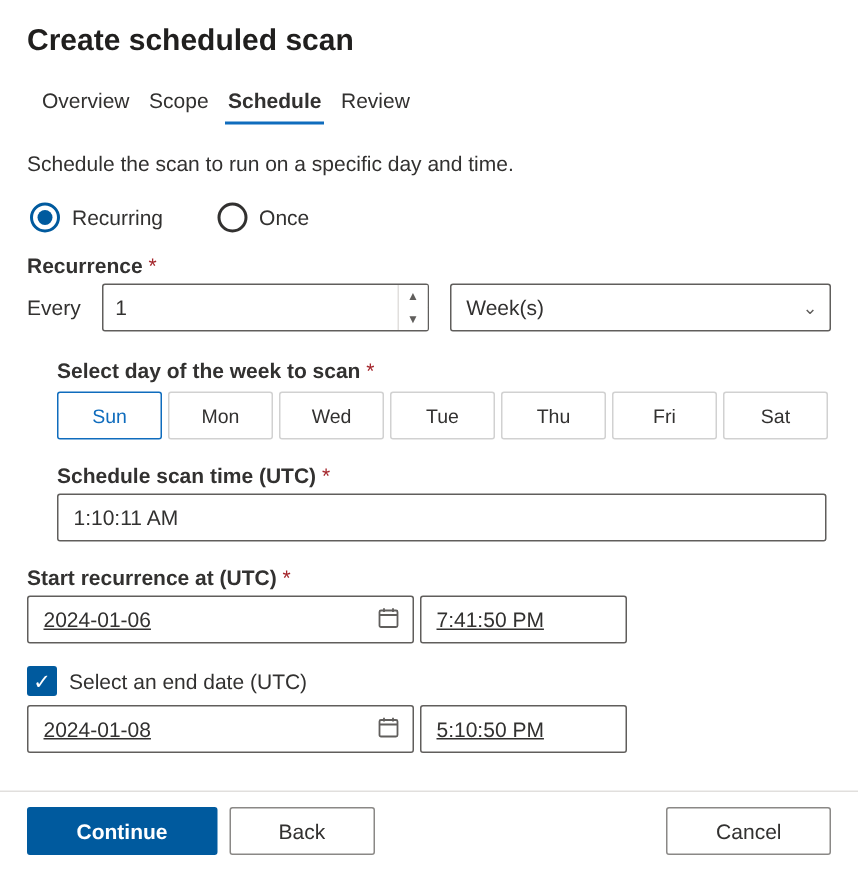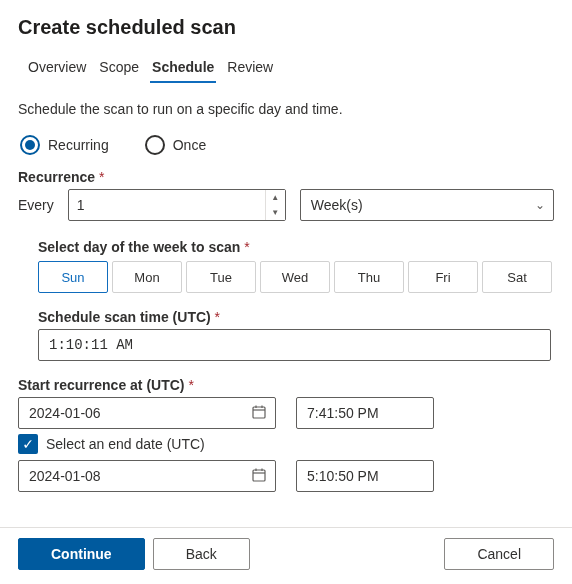--- a/index.html
+++ b/index.html
@@ -138,27 +138,27 @@
     border: 1px solid #0f6cbd;
     color: #0f6cbd;
   }
   .textbox {
     border: 1px solid #605e5c;
     border-radius: 2px;
     height: 32px;
     display: flex; align-items: center;
     padding: 0 10px;
     width: 100%;
-    font-family: Liberation Mono, monospace;
   }
   .full { width: 513px; }
   .row-split {
-    display: flex; gap: 20px;
-    margin-bottom: 5px;
+    display: flex; gap: 4px;
+    margin-bottom: 15px;
     margin-top: 4px;
+    text-decoration: underline;
   }
   .datebox {
     flex: 0 0 258px;
     border: 1px solid #605e5c;
     border-radius: 2px;
     height: 32px;
     display: flex; align-items: center;
     justify-content: space-between;
     padding: 0 8px 0 10px;
     cursor: pointer;
@@ -253,22 +253,22 @@
       <span>Week(s)</span>
       <span class="chev">⌄</span>
     </div>
   </div>
 
   <div class="indent">
     <span class="label req">Select day of the week to scan</span>
     <div class="daygrid">
       <div class="day sel">Sun</div>
       <div class="day">Mon</div>
+      <div class="day">Wed</div>
       <div class="day">Tue</div>
-      <div class="day">Wed</div>
       <div class="day">Thu</div>
       <div class="day">Fri</div>
       <div class="day">Sat</div>
     </div>
 
     <span class="label req">Schedule scan time (UTC)</span>
     <div class="textbox full" style="margin-top:4px;">
       <span>1:10:11 AM</span>
     </div>
   </div>

